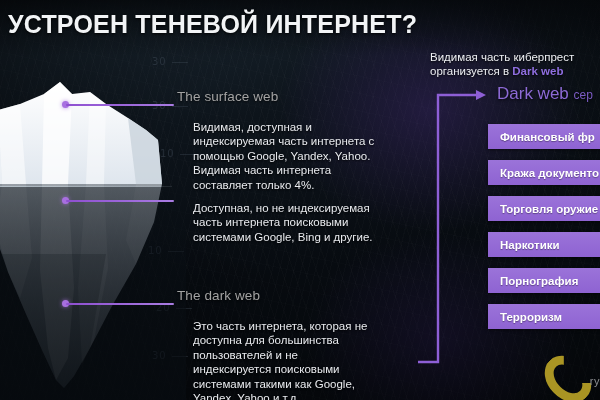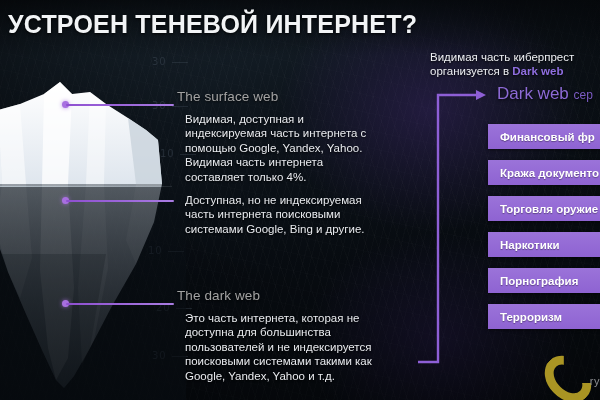--- a/index.html
+++ b/index.html
@@ -87,21 +87,21 @@
     position:absolute;left:4px;top:3.5px;height:2.5px;width:108px;
     background:linear-gradient(90deg,#8e4fd0,#a97ce2);border-radius:2px;
   }
   .callout .txt{position:absolute;left:115px;top:-11px;width:215px;}
   .callout h3{
     margin:0 0 1px 0;font-size:13.5px;font-weight:normal;
     color:#a3a3a3;letter-spacing:.1px;
     text-shadow:0 1px 2px rgba(0,0,0,.7);
   }
   .callout p{
-    margin:8px;font-size:11.5px;line-height:14.4px;color:#e9ebef;
+    margin:16px;font-size:11.5px;line-height:14.4px;color:#e9ebef;
     text-shadow:0 1px 2px rgba(0,0,0,.85);
   }
 
   
   .intro{
     position:absolute;left:430px;top:50px;width:178px;
     font-size:11.5px;line-height:14px;color:#eef0f4;
     text-align:justify;
     text-shadow:0 1px 2px rgba(0,0,0,.8);
   }

